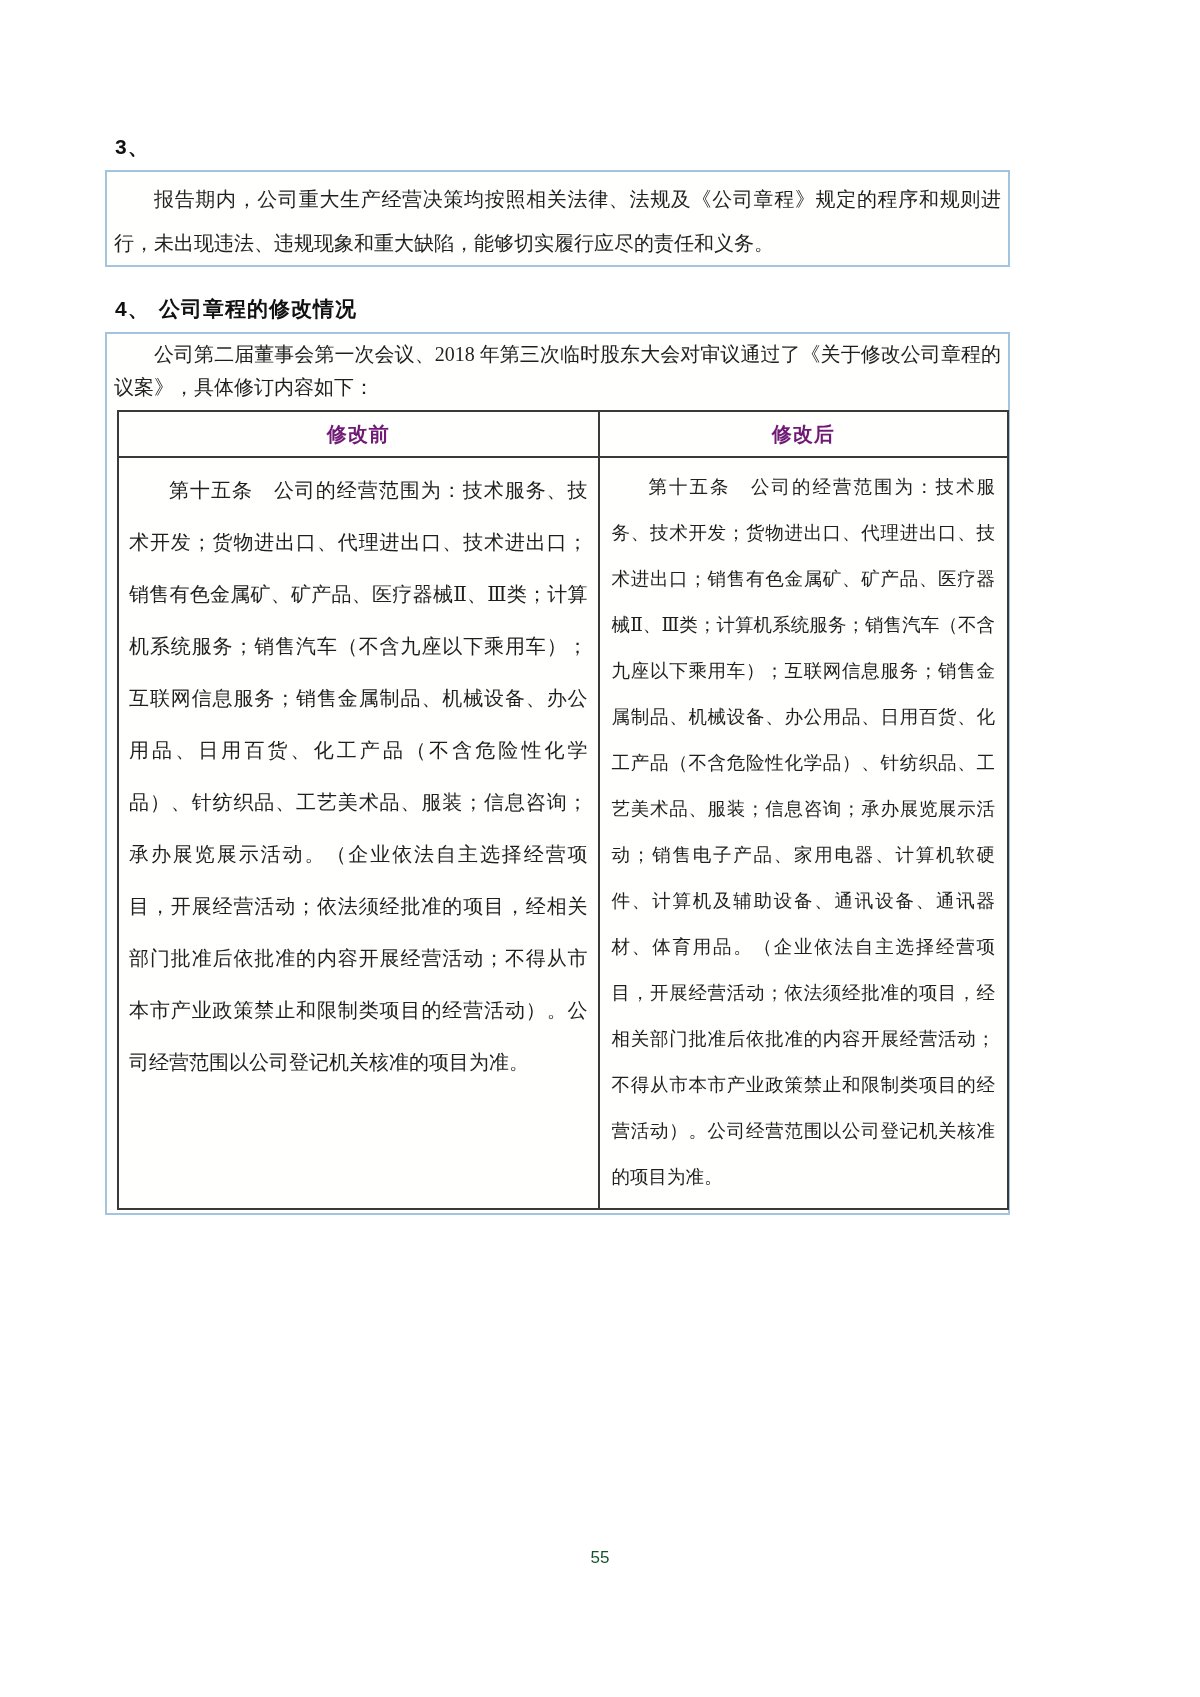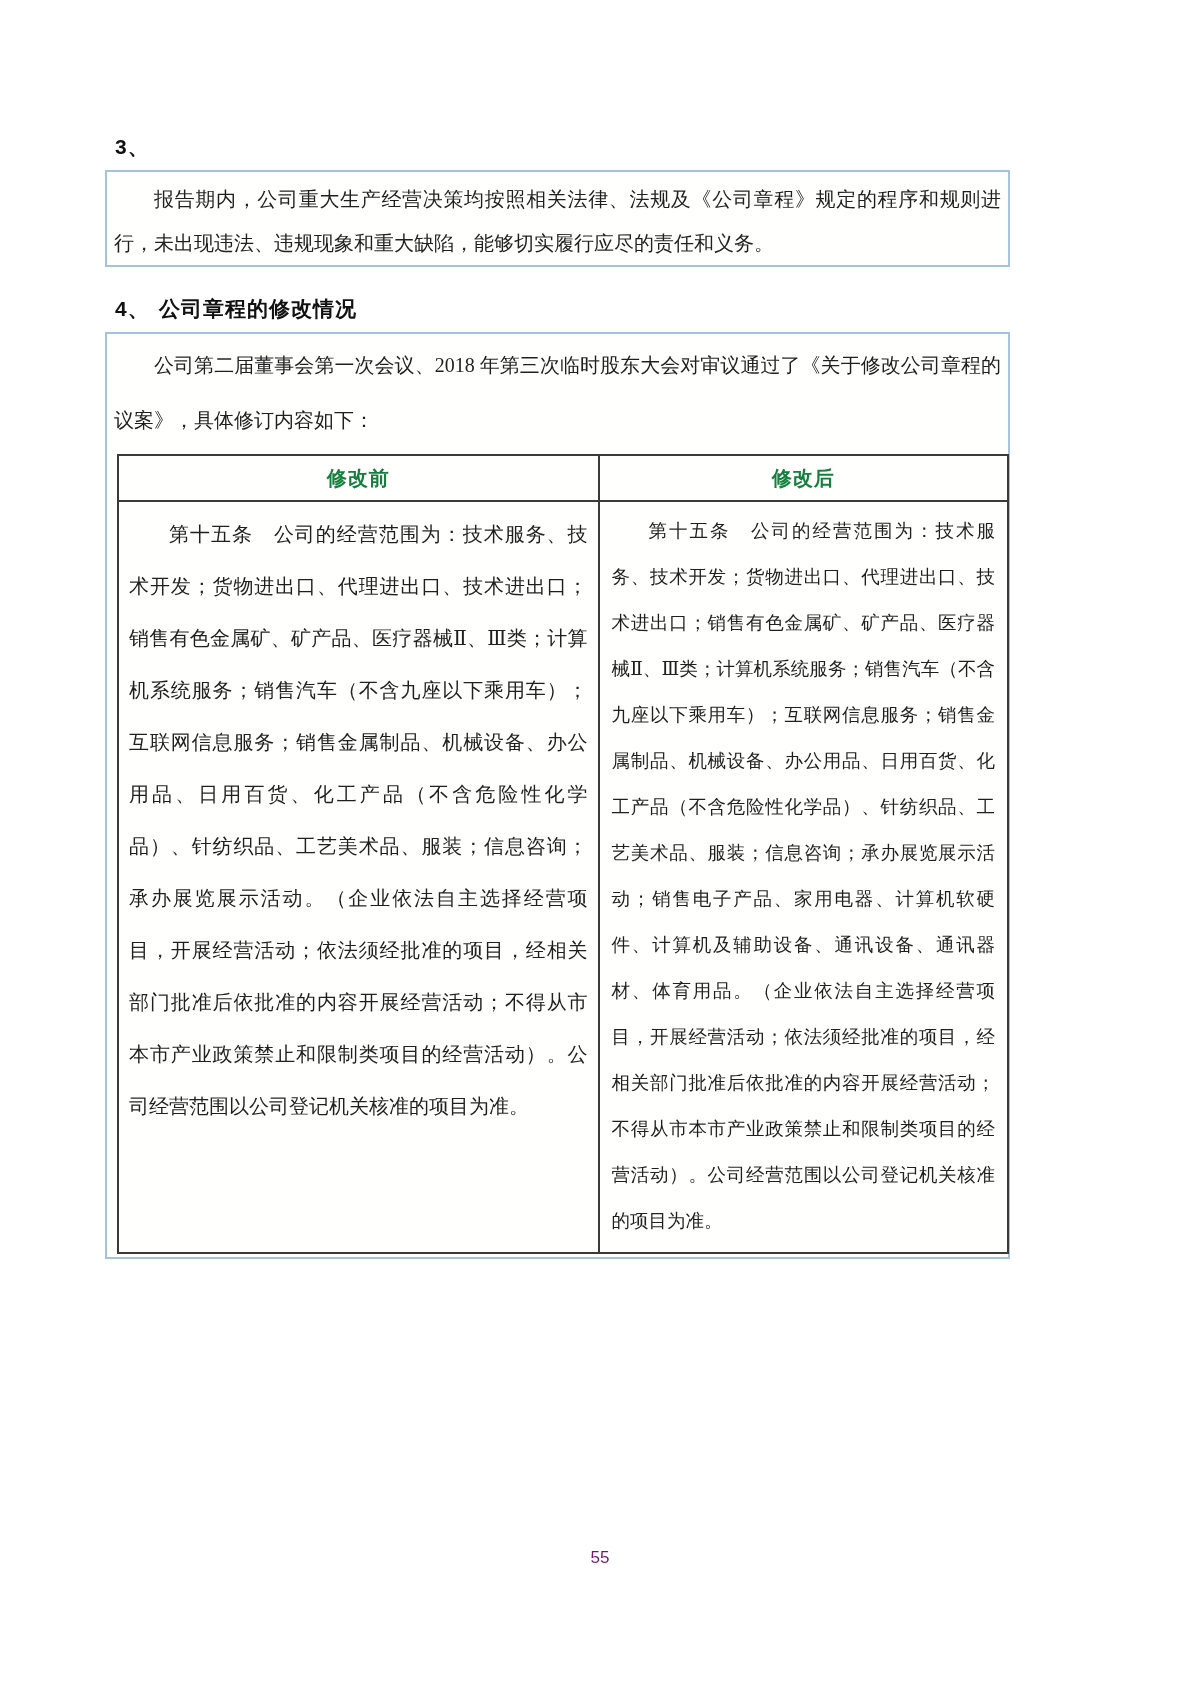--- a/index.html
+++ b/index.html
@@ -50,21 +50,21 @@
     line-height:44px;
     text-align:justify;
     text-indent:2em;
   }
   .box-4{
     padding:4px 3px 3px 3px;
   }
   .box-4 .intro{
     margin:0 4px;
     font-size:20px;
-    line-height:55px;
+    line-height:33px;
     text-align:justify;
     text-indent:2em;
   }
   table.amend{
     border-collapse:collapse;
     margin:6px 0 0 7px;
     width:892px;
     table-layout:fixed;
   }
   table.amend th, table.amend td{
@@ -73,21 +73,21 @@
     box-sizing:border-box;
   }
   table.amend th{
     height:46px;
     font-family:"Liberation Sans","DejaVu Sans",sans-serif;
     font-weight:bold;
     font-size:20px;
     text-align:center;
     vertical-align:middle;
     letter-spacing:1px;
-    color:#15803d;
+    color:#701a75;
   }
   col.before-col{width:54%;}
   col.after-col{width:46%;}
   td.cell-before{padding:6px 10px 8px 10px;}
   td.cell-after{padding:6px 12px 8px 12px;}
   td.cell-before p{
     margin:0;
     font-size:20px;
     line-height:52px;
     text-align:justify;
@@ -100,21 +100,21 @@
     text-align:justify;
     text-indent:2em;
   }
   .page-number{
     position:absolute;
     top:1548px;
     left:0;width:1200px;
     text-align:center;
     font-family:"Liberation Sans","DejaVu Sans",sans-serif;
     font-size:17px;
-    color:#701a75;
+    color:#14532d;
   }
 </style>
 </head>
 <body>
 
 <div class="page">
   <div class="content">
 
     <div class="section-heading">
       <span class="num">3、</span>

